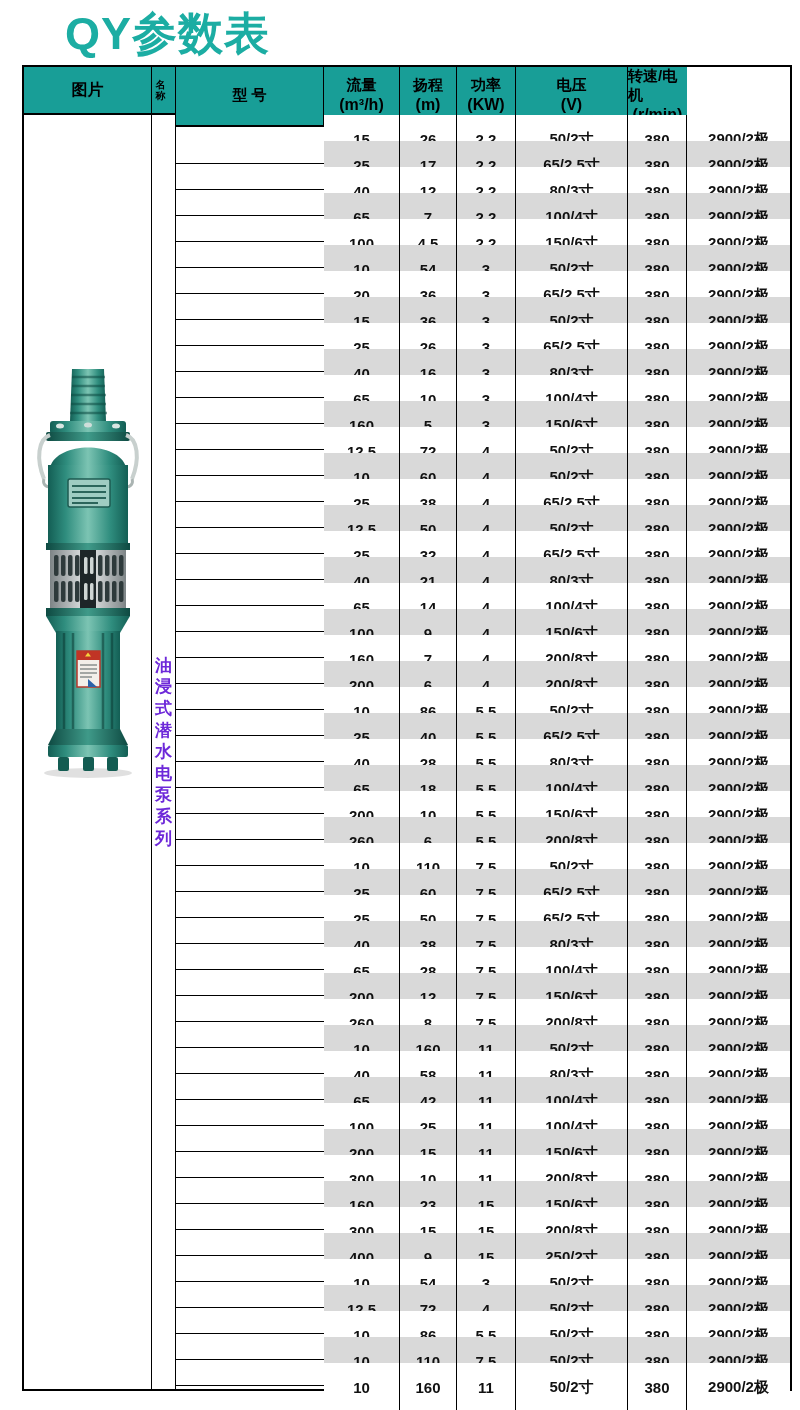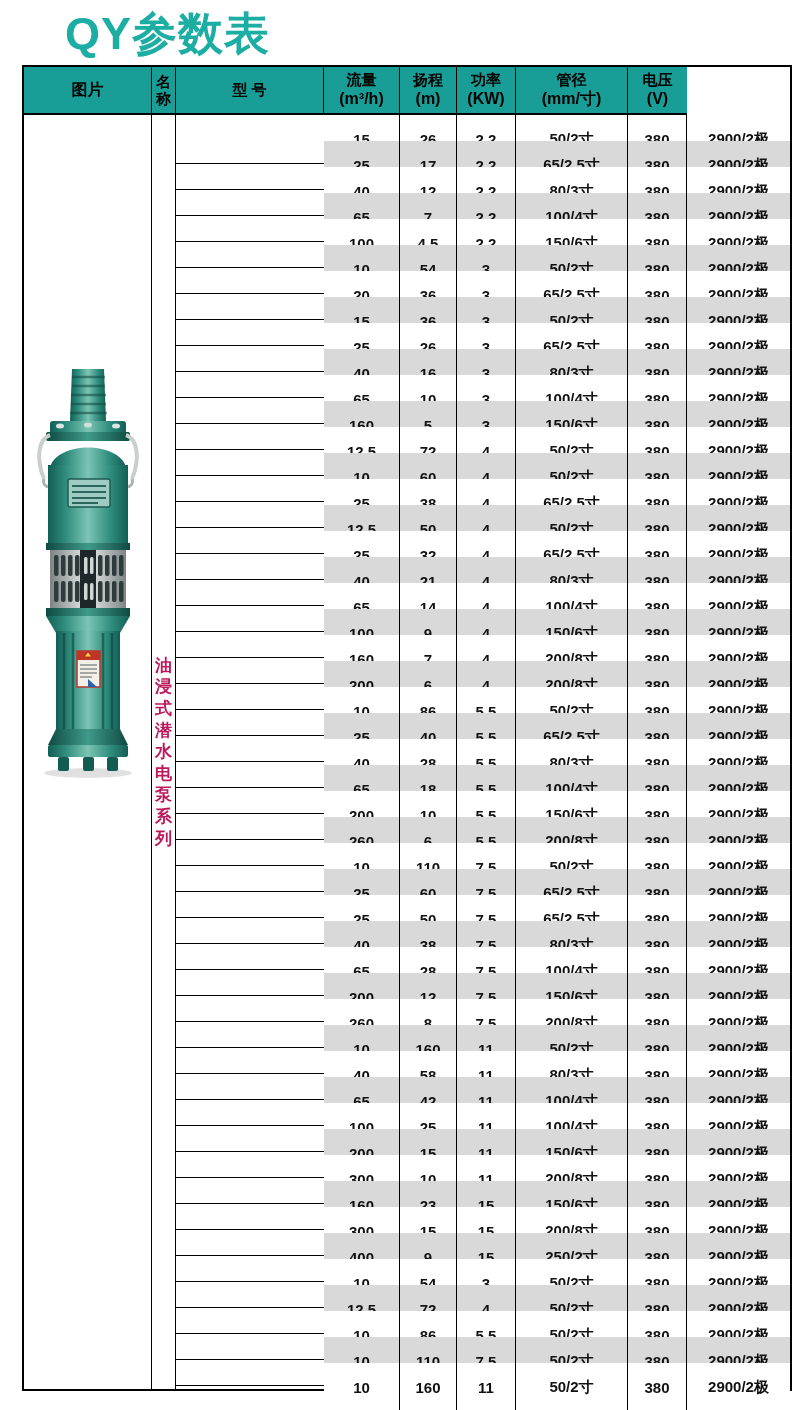--- a/index.html
+++ b/index.html
@@ -27,27 +27,27 @@
   .col{display:flex;flex-direction:column;}
   .picture-col{width:128px;border-right:1px solid var(--border);}
   .name-col{width:24px;border-right:1px solid var(--border);}
   .data-col{flex:1;}
   .hcell{
     height:48px;background:var(--accent);
     display:flex;align-items:center;justify-content:center;
     font-weight:700;font-size:16px;color:#000;
     border-bottom:2px solid var(--border);flex:none;
   }
-  .name-h span{display:block;width:16px;word-break:break-all;line-height:1.15;text-align:center;font-size:15px;}
+  .name-h span{display:block;width:16px;word-break:break-all;line-height:1.15;font-size:10px;}
   .pic-body{flex:1;position:relative;background:#fff;}
   .pump-wrap{position:absolute;left:50%;top:252px;transform:translateX(-50%);}
   .name-body{flex:1;display:flex;align-items:center;justify-content:center;background:#fff;}
   .vertical-name{
     width:18px;font-size:17px;font-weight:700;line-height:21.6px;
-    word-break:break-all;text-align:center;color:#be185d;
+    word-break:break-all;text-align:center;color:#6d28d9;
   }
   .data-header{display:grid;grid-template-columns:var(--cols);height:48px;}
   .hc{
     background:var(--accent);border-right:1px solid var(--border);border-bottom:2px solid var(--border);
     display:flex;flex-direction:column;align-items:center;justify-content:center;
     font-weight:700;font-size:15px;line-height:1.25;color:#000;
   }
   .hc:last-child{border-right:none;}
   .hc .hu{font-size:16px;font-weight:700;}
   .data-row{display:grid;grid-template-columns:var(--cols);height:26px;}
@@ -209,26 +209,26 @@
       </div>
       <div class="hc">
         <span>扬程</span>
           <span class="hu">(m)</span>
       </div>
       <div class="hc">
         <span>功率</span>
           <span class="hu">(KW)</span>
       </div>
       <div class="hc">
-        <span>管径</span>
-          <span class="hu">(mm/寸)</span>
+        <span>电压</span>
+          <span class="hu">(V)</span>
       </div>
       <div class="hc">
-        <span>电压</span>
-          <span class="hu">(V)</span>
+        <span>转速/电机</span>
+          <span class="hu">(r/min)</span>
       </div>
     </div>
     <div>
         <div class="data-row">
           <div class="cell model">QY15-26-2.2</div>
           <div class="cell">15</div>
           <div class="cell">26</div>
           <div class="cell">2.2</div>
           <div class="cell">50/2寸</div>
           <div class="cell">380</div>

